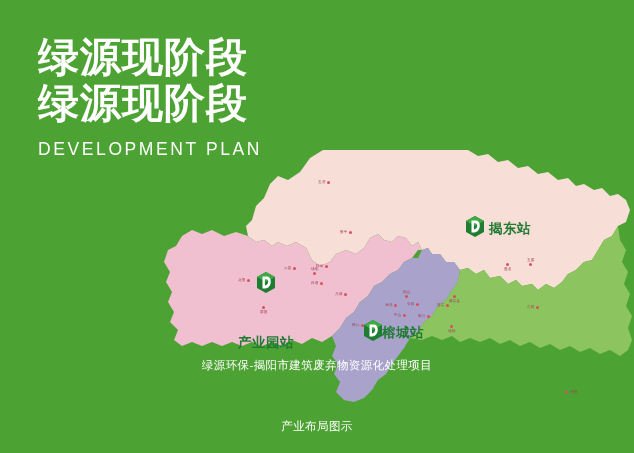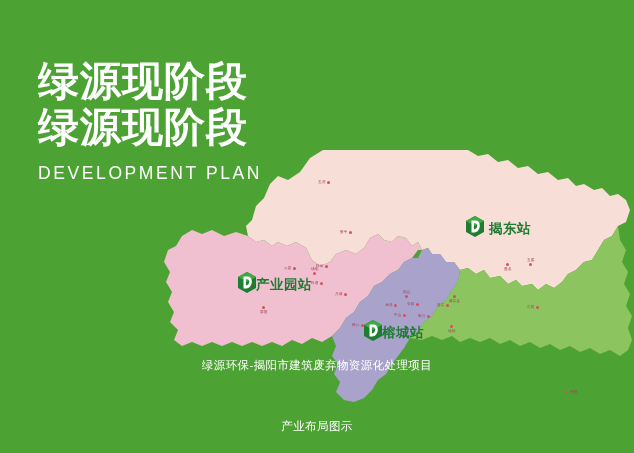--- a/index.html
+++ b/index.html
@@ -15,21 +15,20 @@
     overflow: hidden;
     font-family: "Liberation Sans", "DejaVu Sans", sans-serif;
   }
 
   
   #title-block {
     position: absolute;
     left: 38px;
     top: 34px;
     z-index: 5;
-    margin-top: 24px;
   }
   .title-line {
     color: #ffffff;
     font-size: 41px;
     line-height: 46px;
     font-weight: bold;
     letter-spacing: 1px;
     white-space: nowrap;
   }
   #subtitle-en {
@@ -69,21 +68,21 @@
   .station.reversed { flex-direction: row-reverse; }
   .station.reversed .st-logo { margin-left: 5px; margin-right: 0; }
   .st-logo { margin-right: 5px; display: block; }
 
   
   #station-jiedong   { left: 466px; top: 216px; }
   #station-chanyeyuan{ left: 238px; top: 272px; }
   #station-rongcheng { left: 364px; top: 320px; }
   #station-konggang  { left: 526px; top: 362px; }
 
-  #station-chanyeyuan { align-items: center; }
+  #station-chanyeyuan { flex-direction: column; align-items: center; gap: 36px; }
   #station-chanyeyuan .st-logo { margin-right: 0; margin-bottom: 1px; }
   #station-rongcheng  { flex-direction: row; align-items: center; }
   #station-rongcheng .st-logo { margin-right: 0; margin-bottom: 1px; }
 
   
   .city {
     position: absolute;
     display: flex;
     align-items: center;
     z-index: 4;

